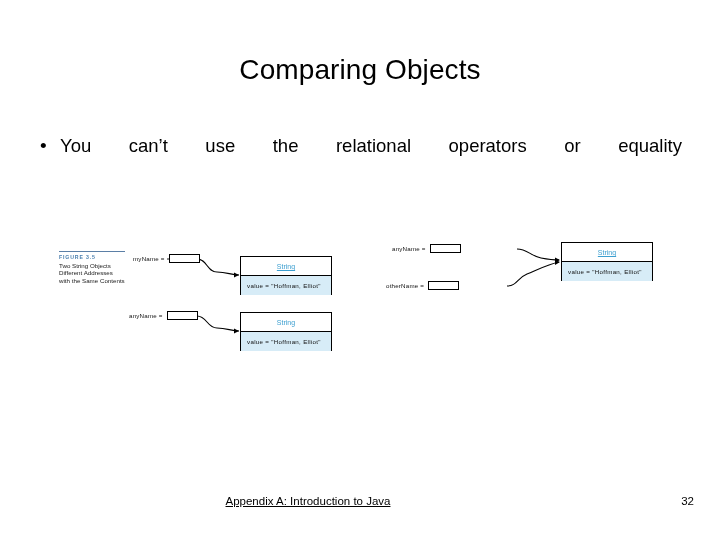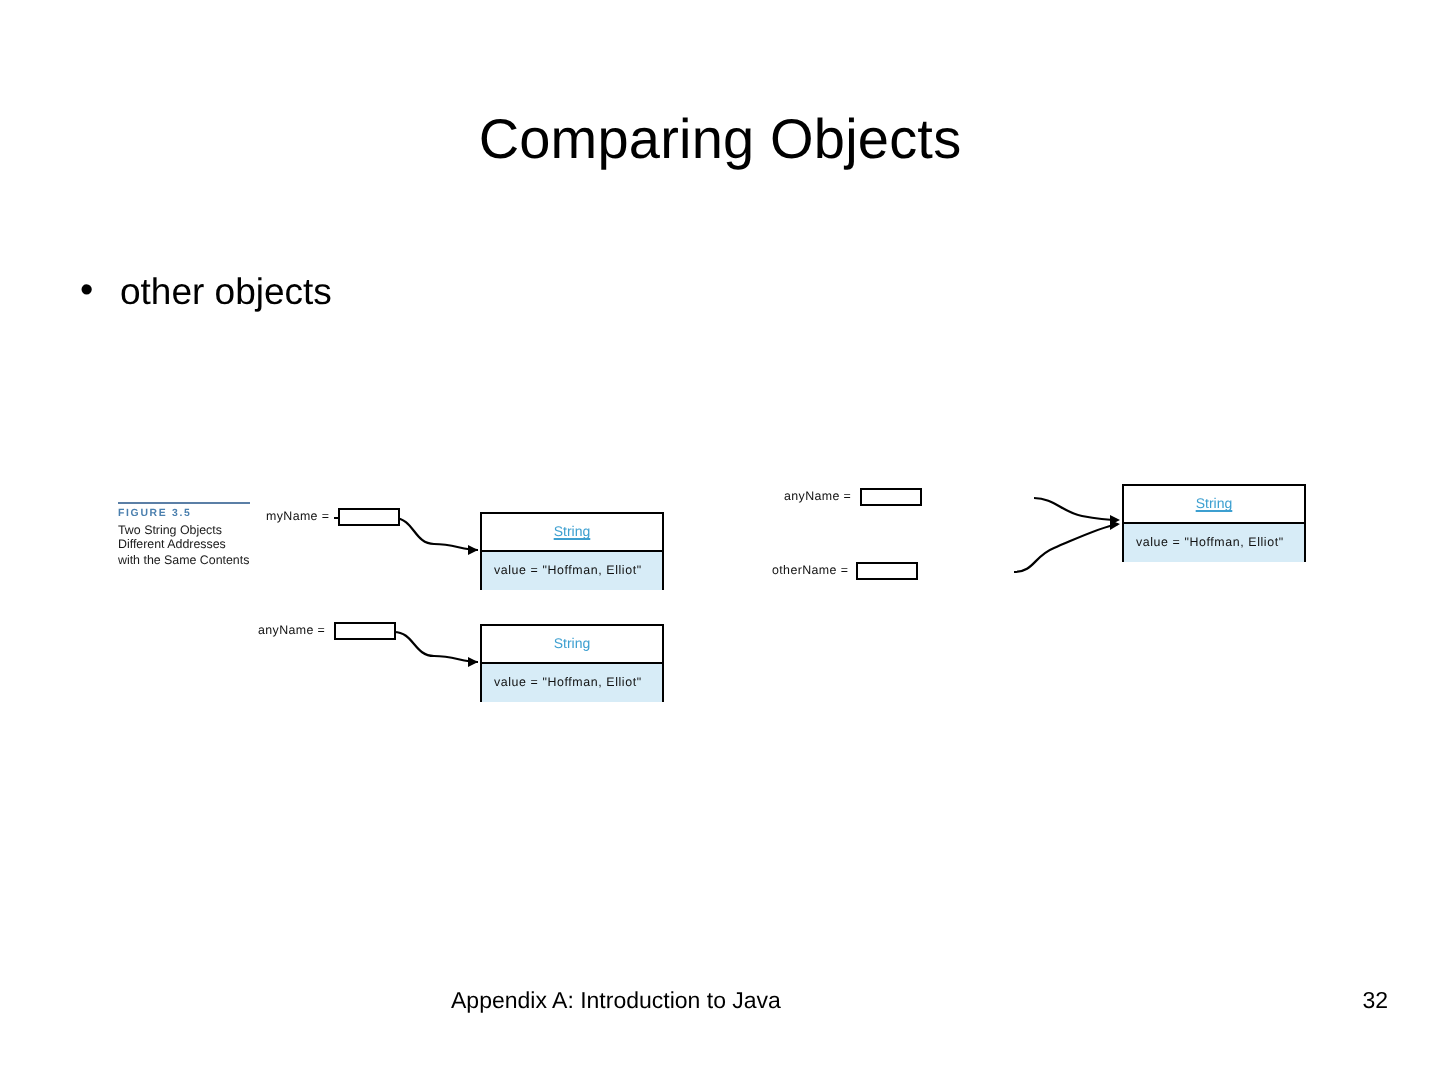--- a/index.html
+++ b/index.html
@@ -162,39 +162,40 @@
 
   
   .footer-text {
     position: absolute;
     left: 0;
     top: 495px;
     width: 616px;
     text-align: center;
     font-size: 11.5px;
     color: #000000;
+    text-decoration: underline;
   }
   .page-number {
     position: absolute;
     right: 26px;
     top: 495px;
     font-size: 11.5px;
     color: #000000;
   }
 </style>
 </head>
 <body>
 
 <div class="slide-title">Comparing Objects</div>
 
 <div class="body-block">
   <div class="bullet-row">
     <div class="bullet-mark">•</div>
     <div class="bullet-text">
-      <span class="last">other objects</span>
+      <span class="just">You can’t use the relational operators or equality</span>
     </div>
   </div>
 </div>
 
 <div class="figure">
 
   <svg width="620" height="135" viewBox="0 0 620 135">
 
     <path d="M 142 31 C 152 31 152 44 162 44 C 172 44 176 47 184 47" fill="none" stroke="#000000" stroke-width="1.1"></path>
     <polygon points="184,47 179,44.5 179,49.5" fill="#000000"></polygon>

